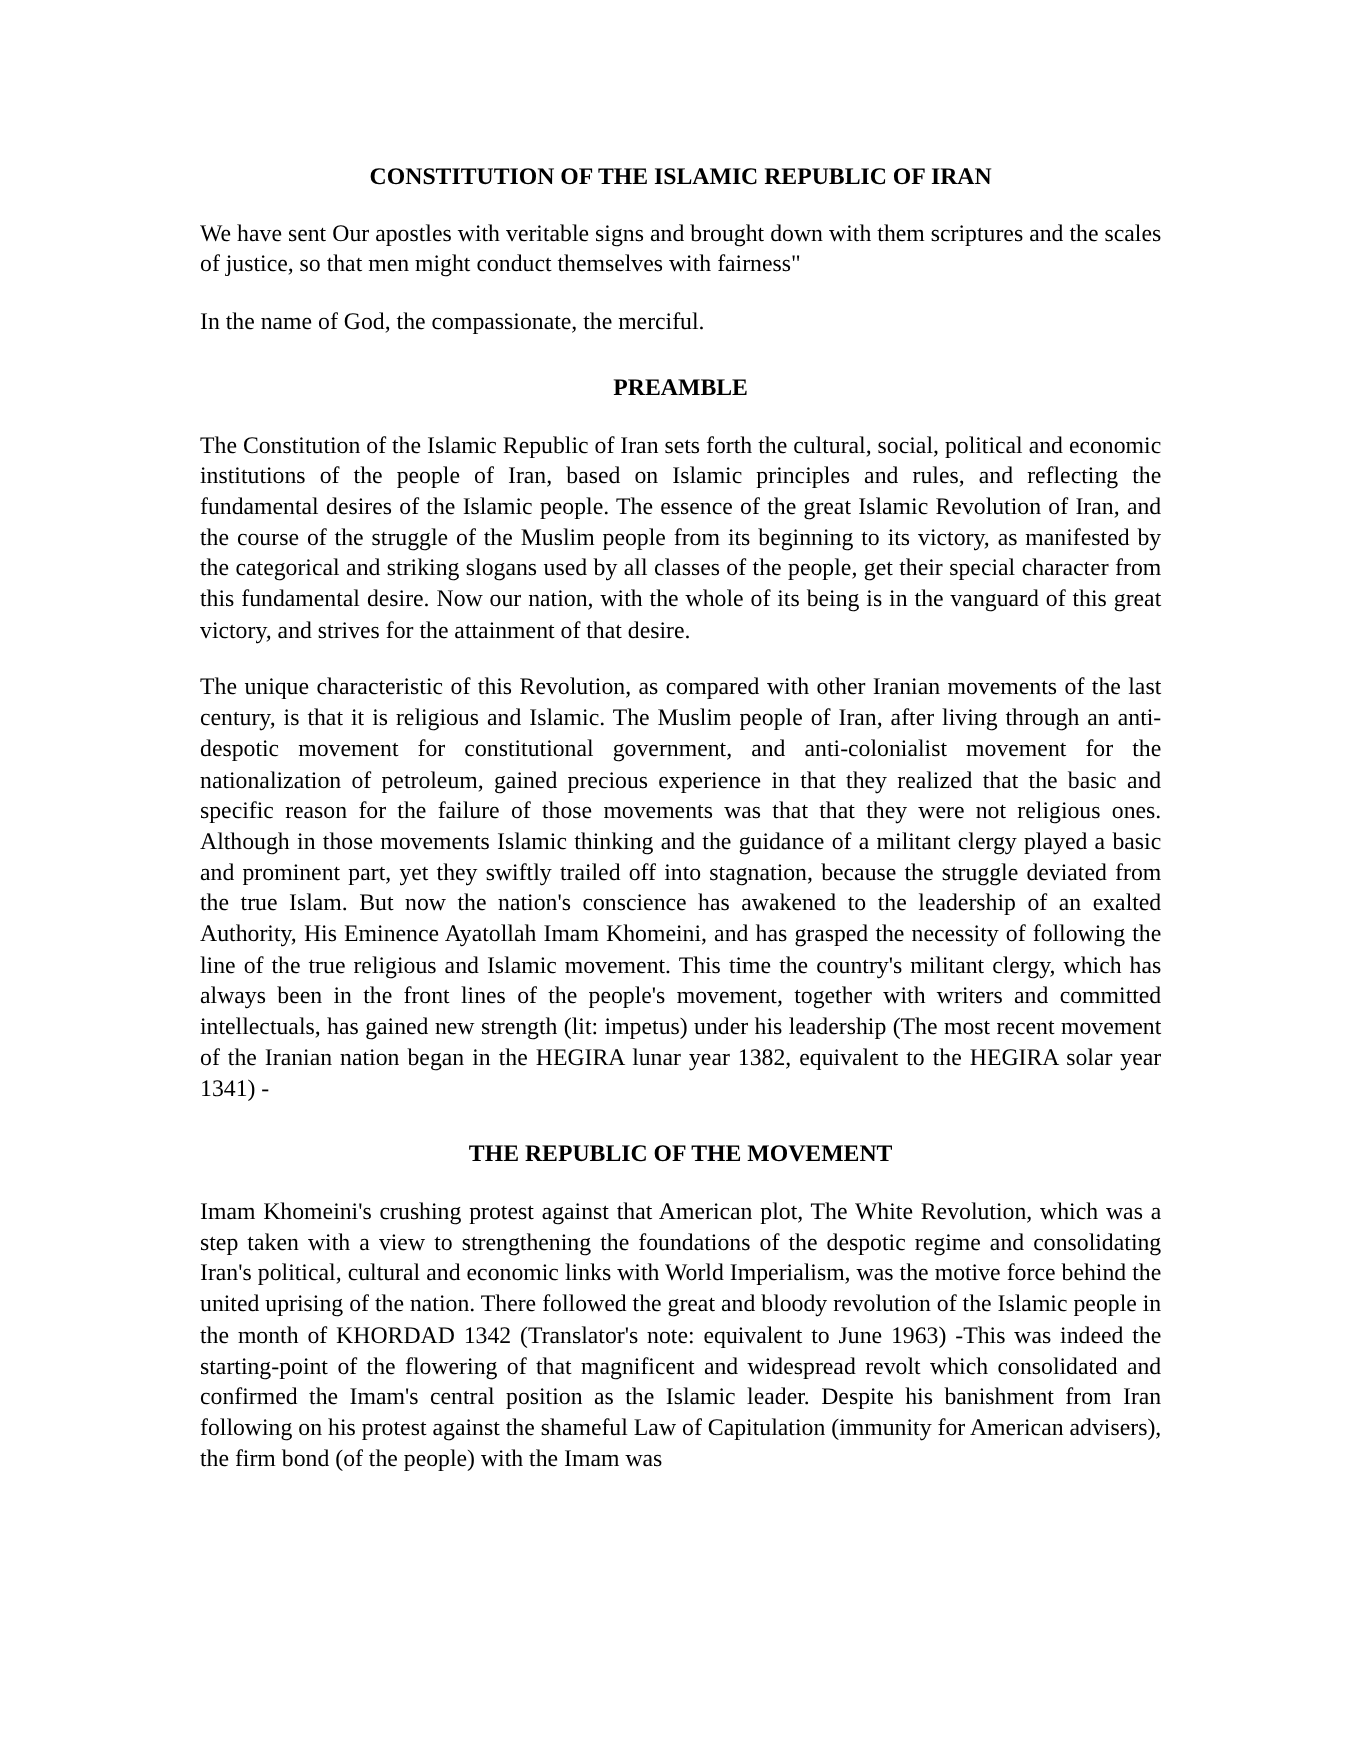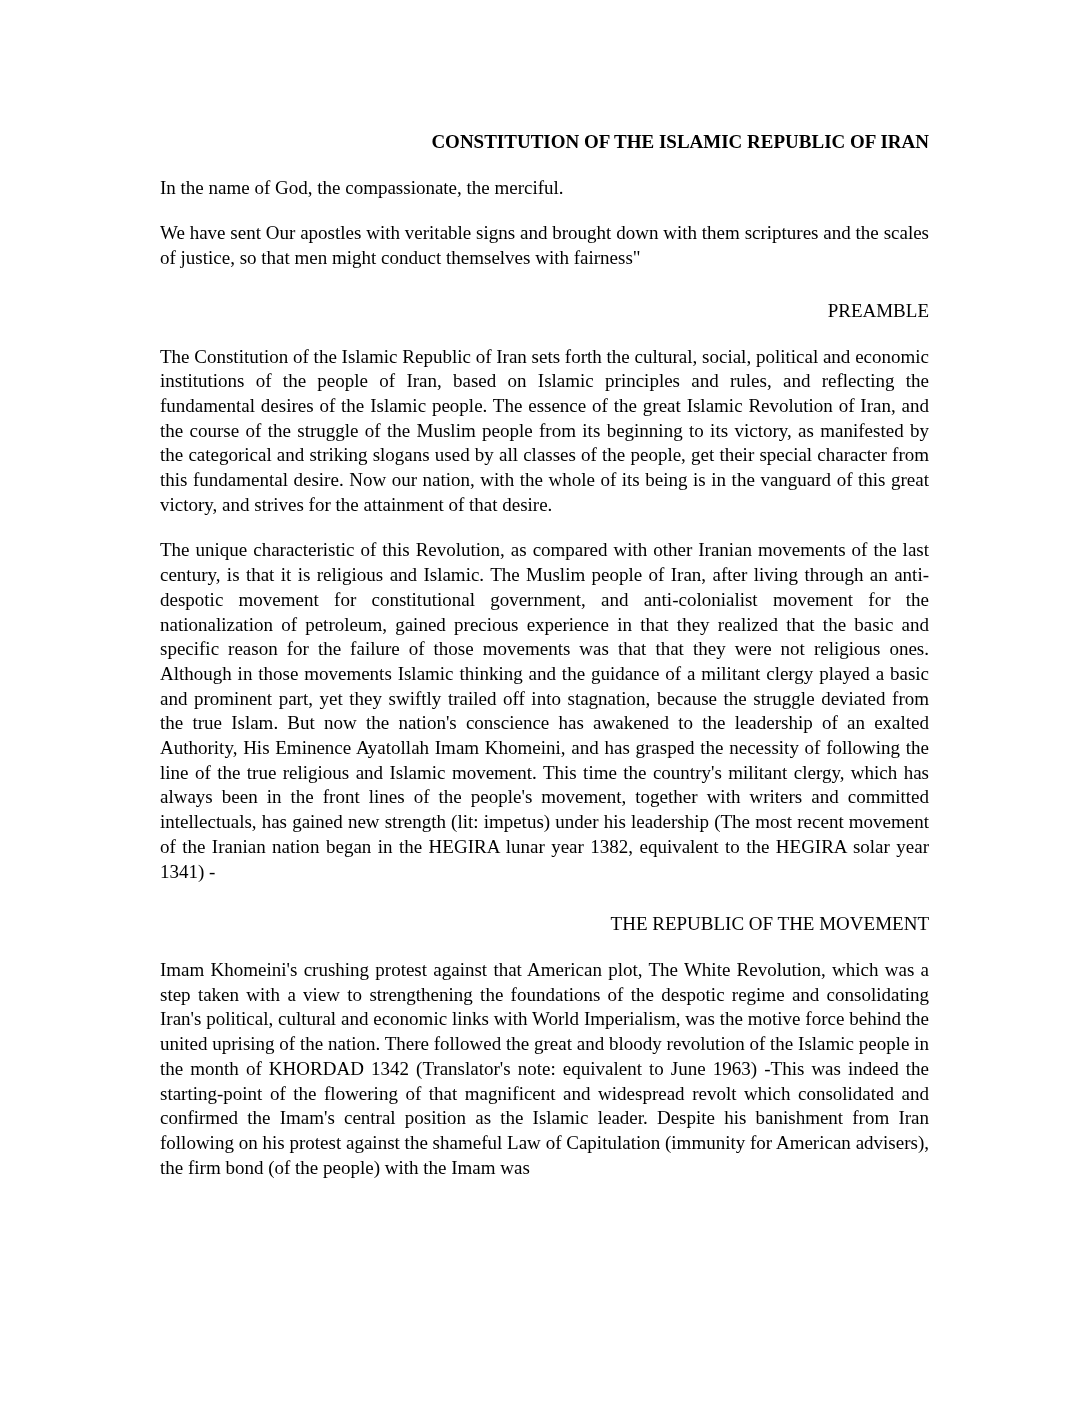--- a/index.html
+++ b/index.html
@@ -17,44 +17,44 @@
     width: 1088px;
     height: 1408px;
     padding: 130px 159px 40px 160px;
     background: #ffffff;
     font-family: "Liberation Serif", "DejaVu Serif", serif;
     font-size: 19px;
     line-height: 24.7px;
     color: #000000;
   }
   .doc-title {
-    text-align: right;
+    text-align: center;
     font-weight: bold;
     margin: 0 0 21px 0;
   }
   .section-heading {
-    font-weight: normal;
-    text-align: right;
+    font-weight: bold;
+    text-align: center;
     margin: 28px 0 21px 0;
   }
   .body-para {
     text-align: justify;
     margin: 0 0 21px 0;
   }
 </style>
 </head>
 <body>
 
 <div class="page">
 
   <div class="doc-title">CONSTITUTION OF THE ISLAMIC REPUBLIC OF IRAN</div>
 
+  <p class="body-para">We have sent Our apostles with veritable signs and brought down with them scriptures and the scales of justice, so that men might conduct themselves with fairness"</p>
+
   <p class="body-para">In the name of God, the compassionate, the merciful.</p>
-
-  <p class="body-para">We have sent Our apostles with veritable signs and brought down with them scriptures and the scales of justice, so that men might conduct themselves with fairness"</p>
 
   <div class="section-heading">PREAMBLE</div>
 
   <p class="body-para">The Constitution of the Islamic Republic of Iran sets forth the cultural, social, political and economic institutions of the people of Iran, based on Islamic principles and rules, and reflecting the fundamental desires of the Islamic people. The essence of the great Islamic Revolution of Iran, and the course of the struggle of the Muslim people from its beginning to its victory, as manifested by the categorical and striking slogans used by all classes of the people, get their special character from this fundamental desire. Now our nation, with the whole of its being is in the vanguard of this great victory, and strives for the attainment of that desire.</p>
 
   <p class="body-para">The unique characteristic of this Revolution, as compared with other Iranian movements of the last century, is that it is religious and Islamic. The Muslim people of Iran, after living through an anti-despotic movement for constitutional government, and anti-colonialist movement for the nationalization of petroleum, gained precious experience in that they realized that the basic and specific reason for the failure of those movements was that that they were not religious ones. Although in those movements Islamic thinking and the guidance of a militant clergy played a basic and prominent part, yet they swiftly trailed off into stagnation, because the struggle deviated from the true Islam. But now the nation's conscience has awakened to the leadership of an exalted Authority, His Eminence Ayatollah Imam Khomeini, and has grasped the necessity of following the line of the true religious and Islamic movement. This time the country's militant clergy, which has always been in the front lines of the people's movement, together with writers and committed intellectuals, has gained new strength (lit: impetus) under his leadership (The most recent movement of the Iranian nation began in the HEGIRA lunar year 1382, equivalent to the HEGIRA solar year 1341) -</p>
 
   <div class="section-heading">THE REPUBLIC OF THE MOVEMENT</div>
 
   <p class="body-para">Imam Khomeini's crushing protest against that American plot, The White Revolution, which was a step taken with a view to strengthening the foundations of the despotic regime and consolidating Iran's political, cultural and economic links with World Imperialism, was the motive force behind the united uprising of the nation. There followed the great and bloody revolution of the Islamic people in the month of KHORDAD 1342 (Translator's note: equivalent to June 1963) -This was indeed the starting-point of the flowering of that magnificent and widespread revolt which consolidated and confirmed the Imam's central position as the Islamic leader. Despite his banishment from Iran following on his protest against the shameful Law of Capitulation (immunity for American advisers), the firm bond (of the people) with the Imam was</p>

